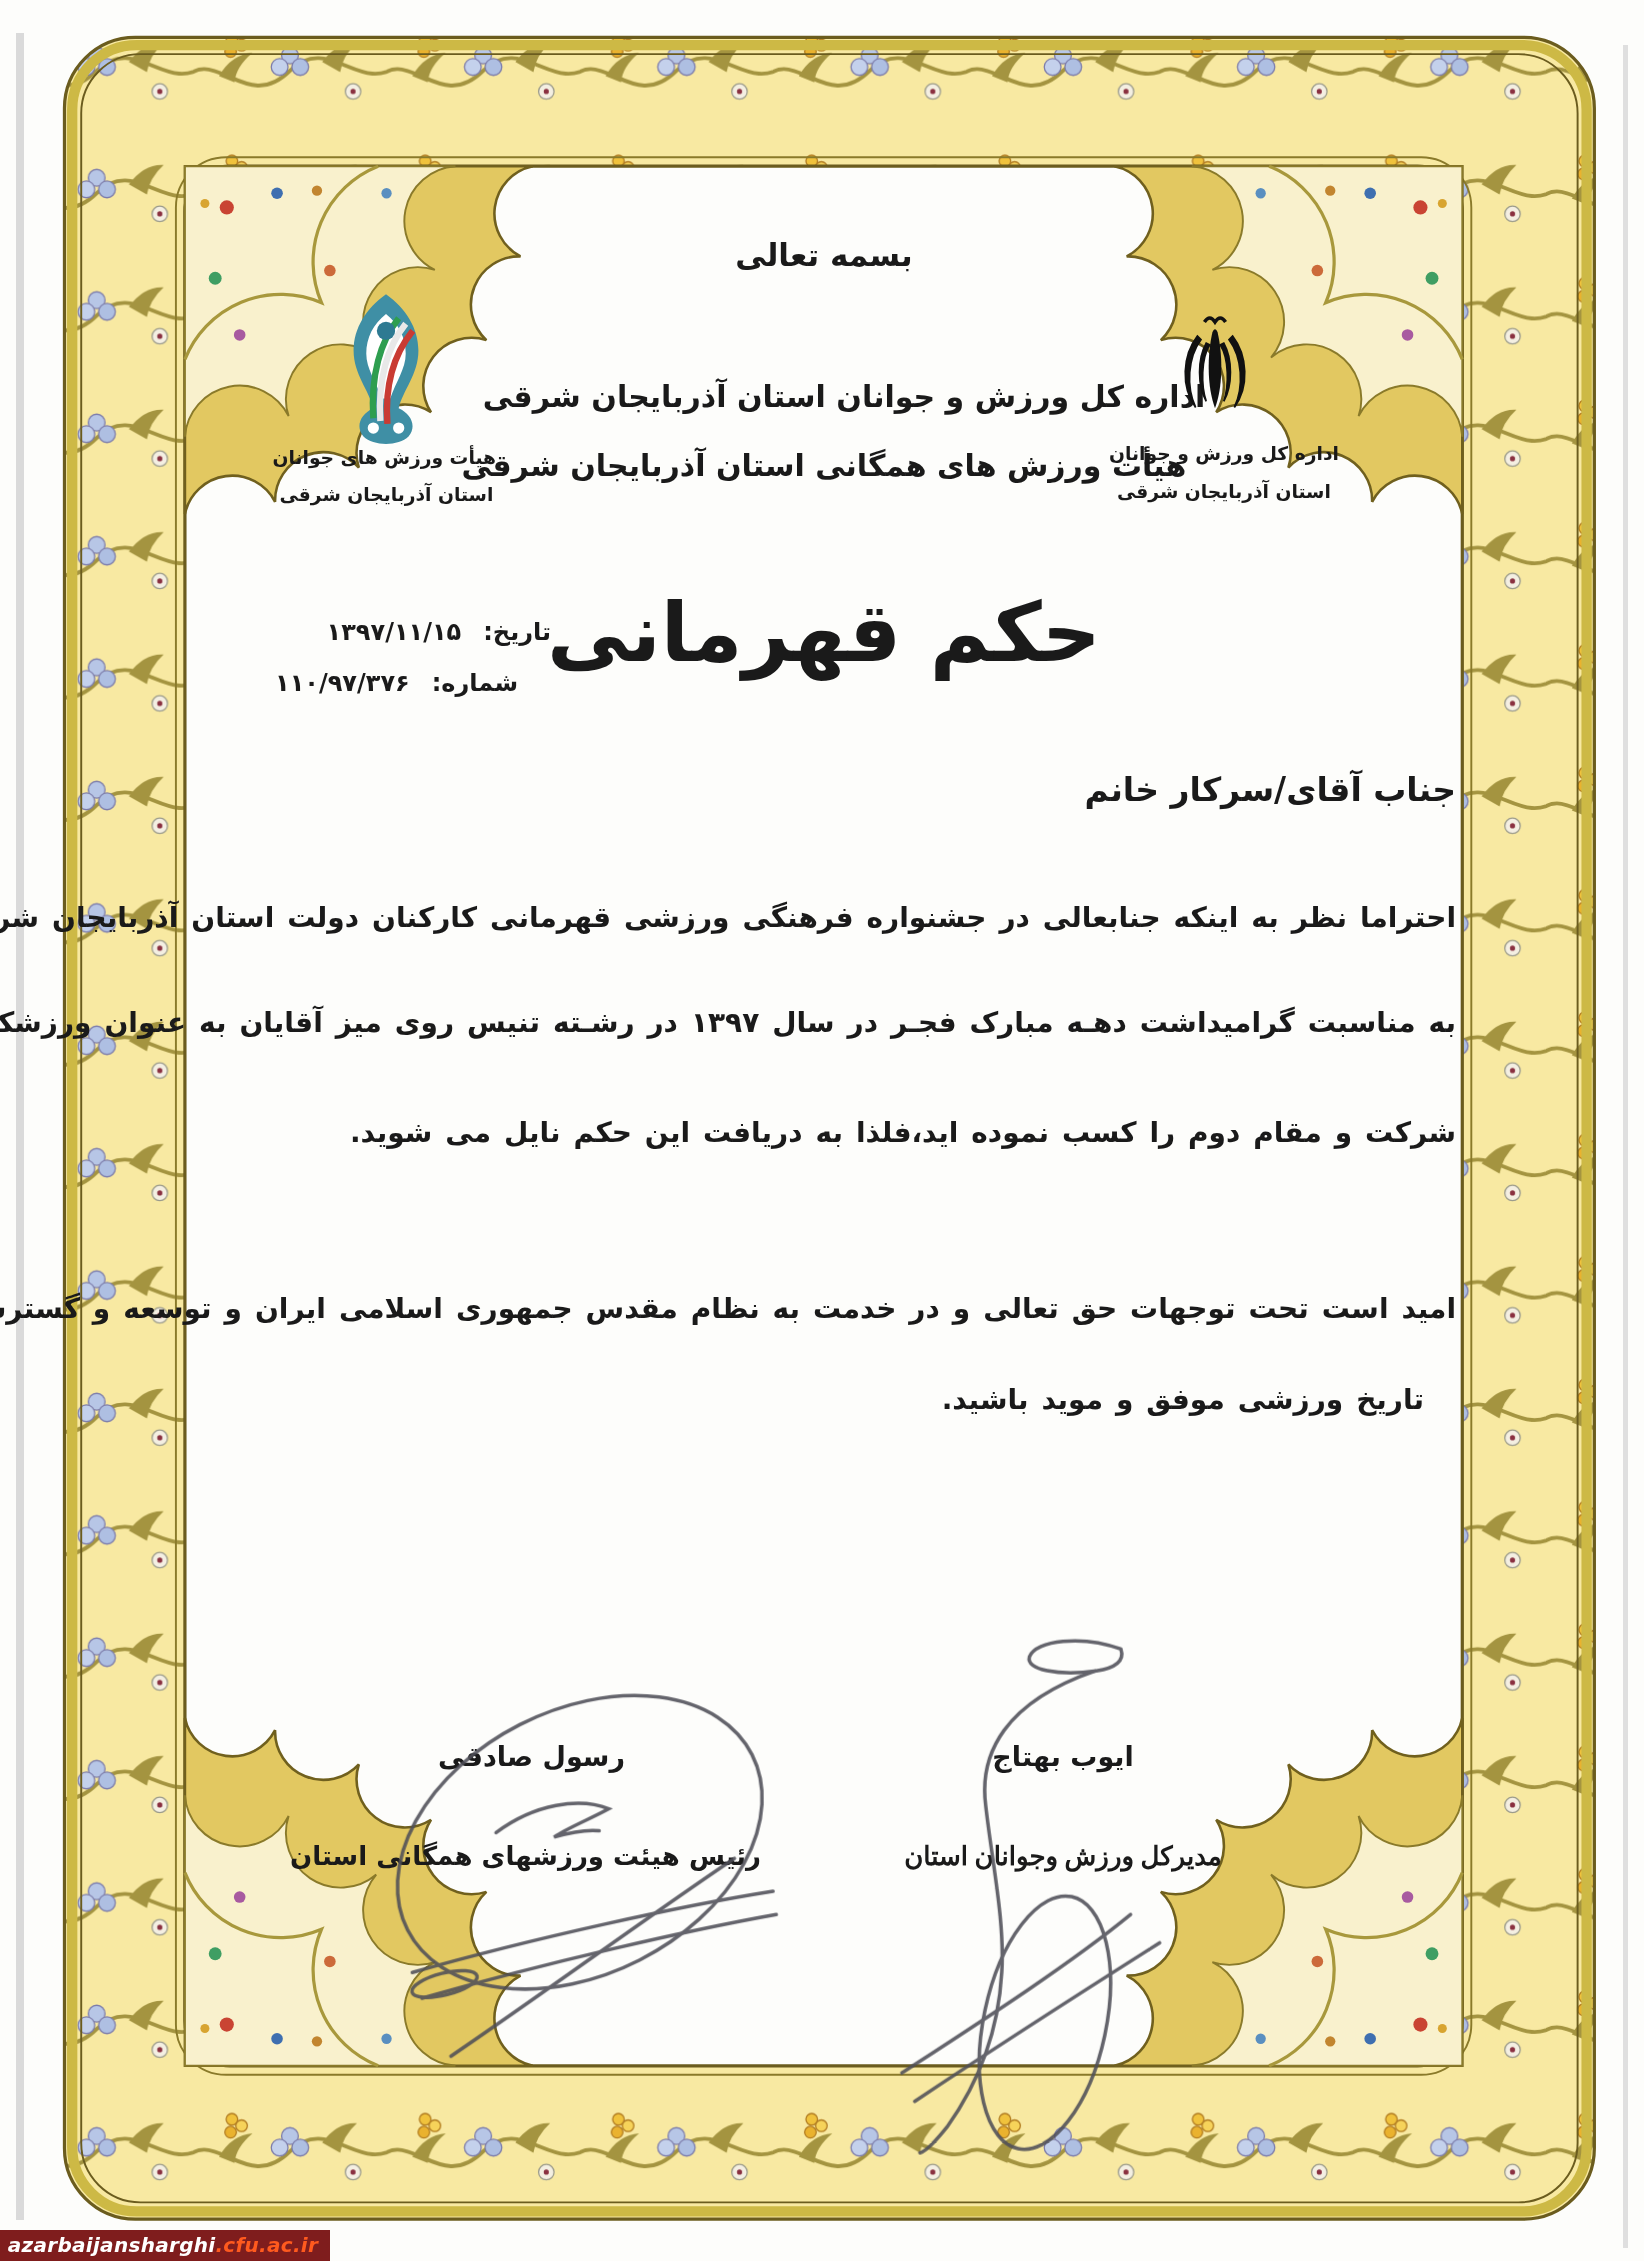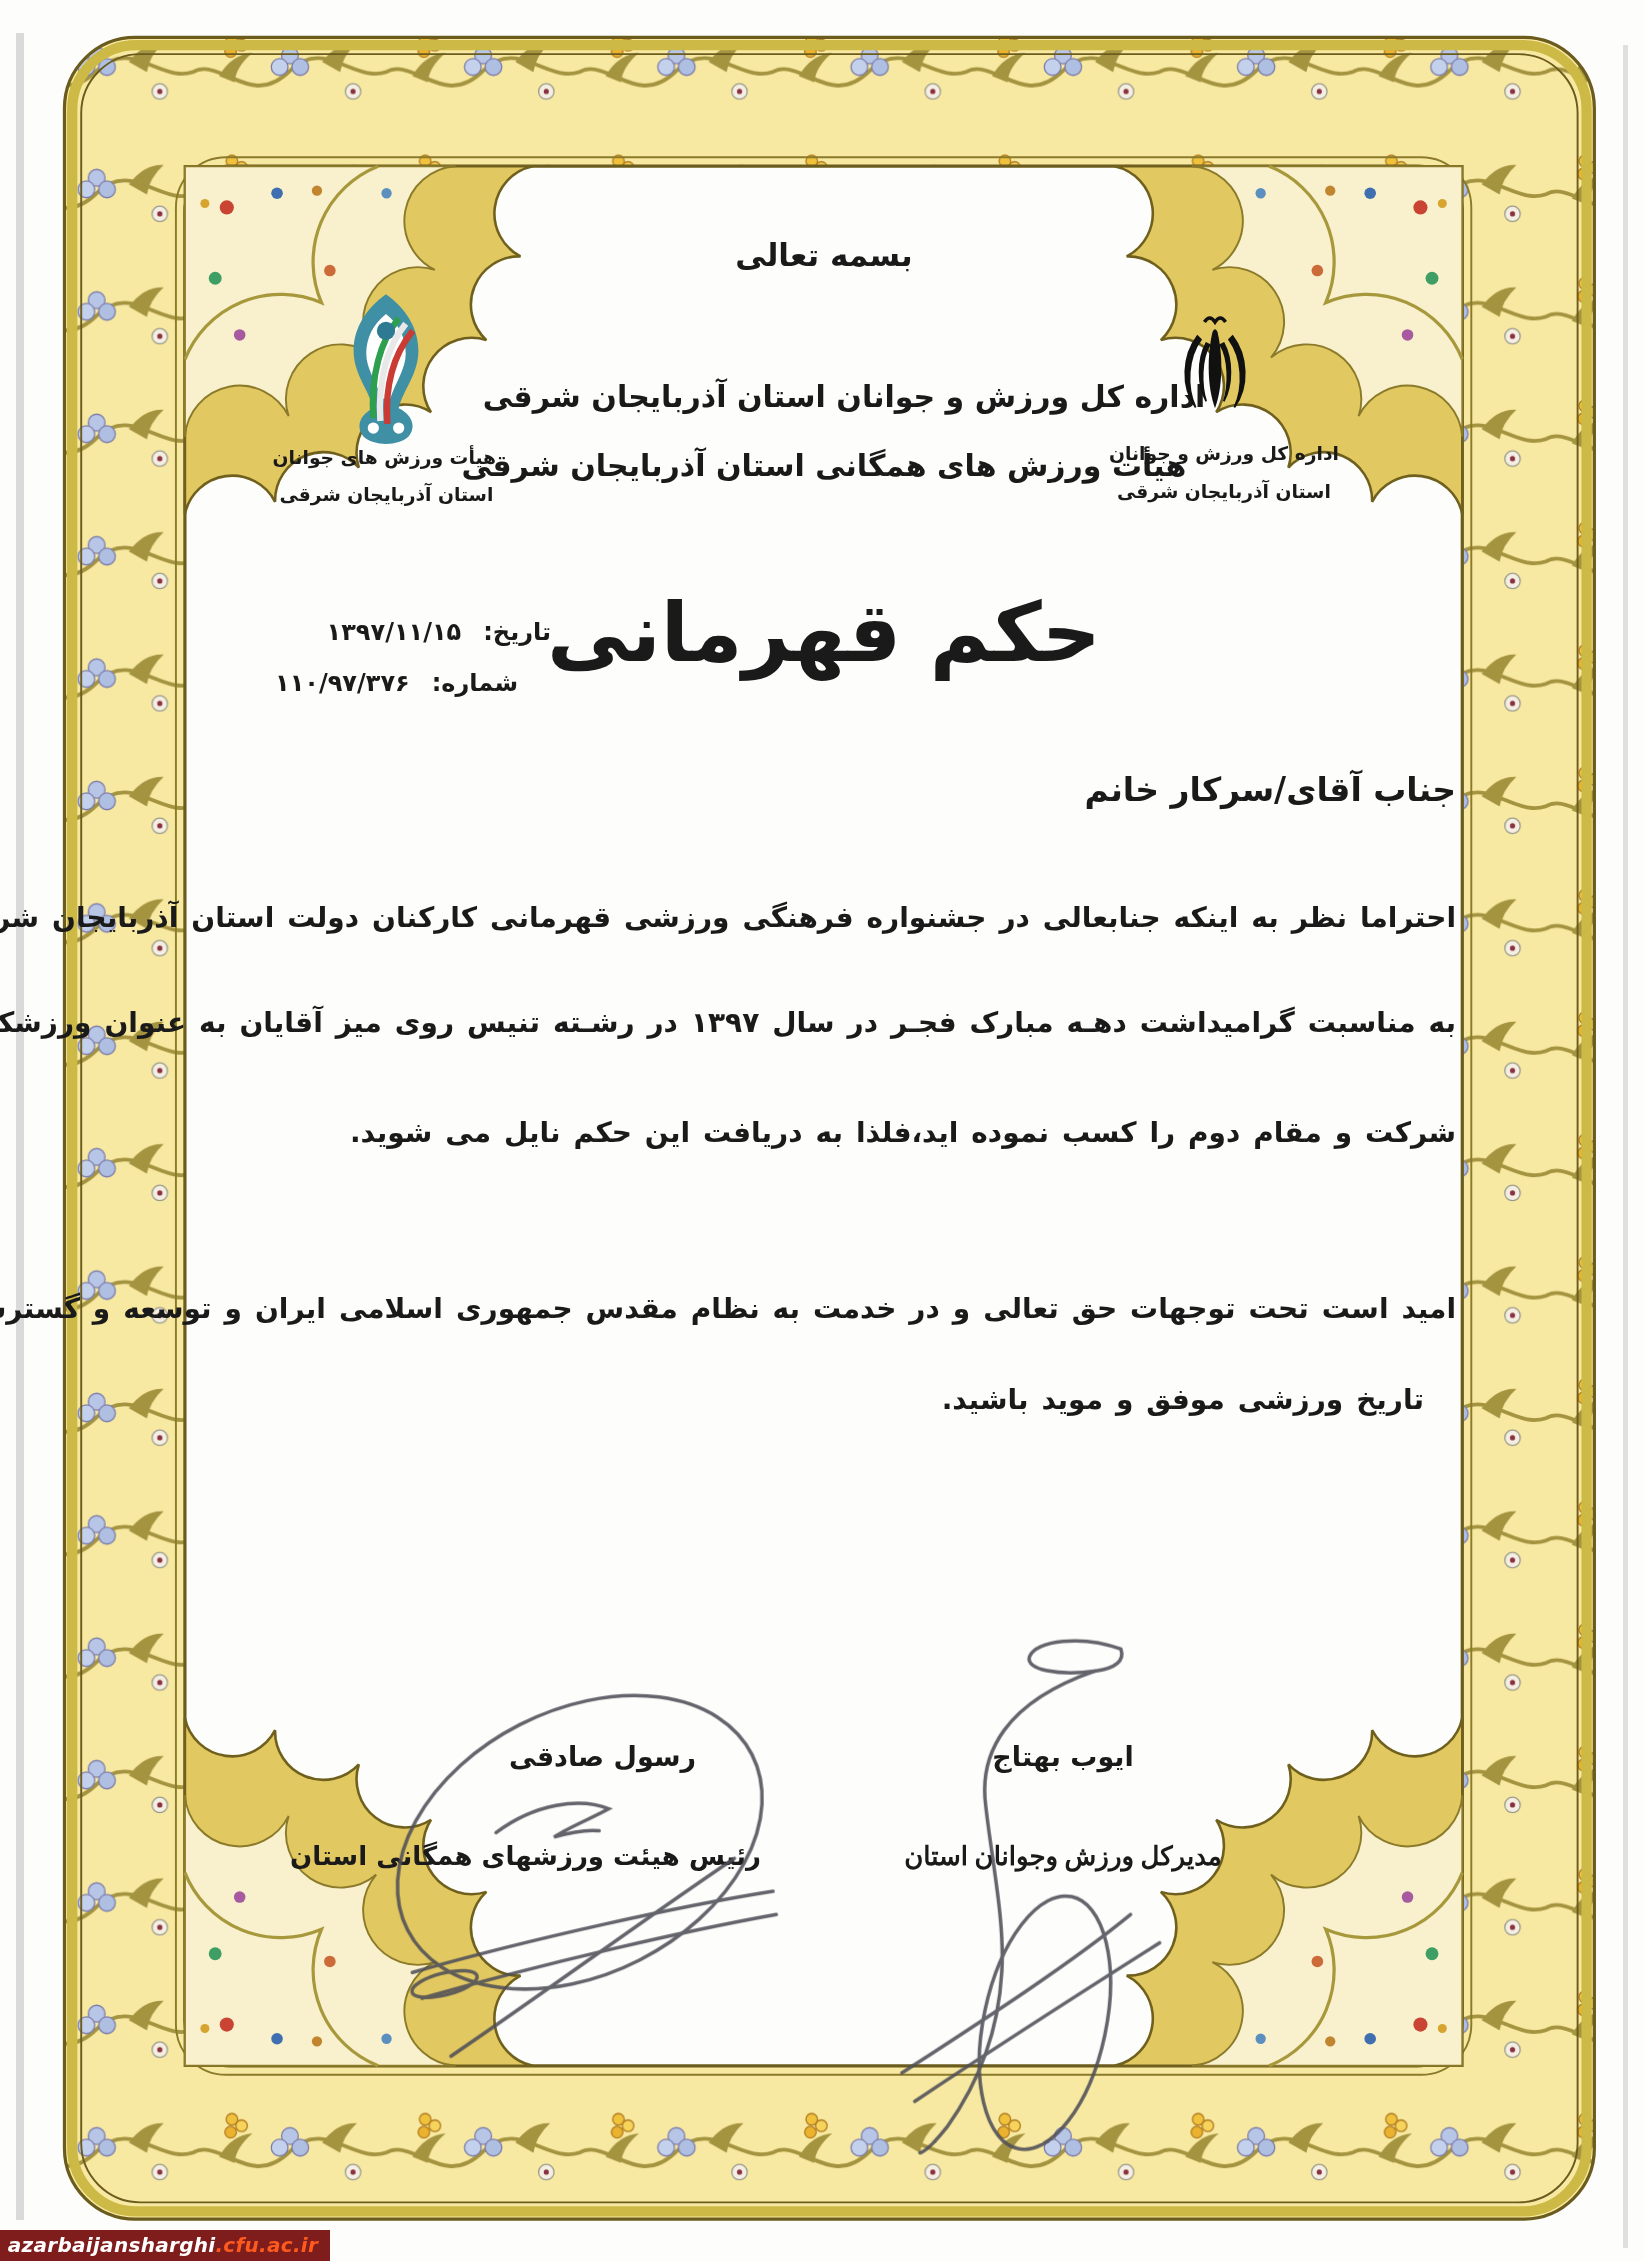--- a/index.html
+++ b/index.html
@@ -24,21 +24,21 @@
   .doc-title{top:585px;left:185px;width:1278px;text-align:center;font-size:82px;letter-spacing:-0.6px;}
   .addressee{top:770px;left:185px;width:1271px;text-align:right;font-size:33px;}
   .body-line{left:185px;width:1271px;text-align:right;font-size:28px;word-spacing:3.2px;}
   .p1l1{top:901px;}
   .p1l2{top:1006px;}
   .p1l3{top:1116px;}
   .p2l1{top:1292px;}
   .p2l2{top:1383px;width:1239px;} 
   .sig-name-right{top:1741px;left:934px;width:258px;text-align:center;font-size:27px;}
   .sig-title-right{top:1841px;left:889px;width:348px;text-align:center;font-size:26px;font-family:Liberation Serif, serif;}
-  .sig-name-left{top:1741px;left:438px;width:258px;text-align:right;font-size:27px;}
+  .sig-name-left{top:1741px;left:438px;width:258px;text-align:left;font-size:27px;}
   .sig-title-left{top:1841px;left:374px;width:387px;text-align:center;font-size:26px;}
   
   .logo-cap{direction:rtl;font-weight:bold;text-align:center;font-size:18.7px;white-space:nowrap;}
   .llogo-c1{top:447px;left:277px;width:219px;}
   .llogo-c2{top:484px;left:277px;width:219px;}
   .rlogo-c1{top:443px;left:1108px;width:232px;}
   .rlogo-c2{top:481px;left:1108px;width:232px;}
   
   .watermark{
     left:0;top:2230px;height:31px;background:#7f1d1d;color:#ffffff;

